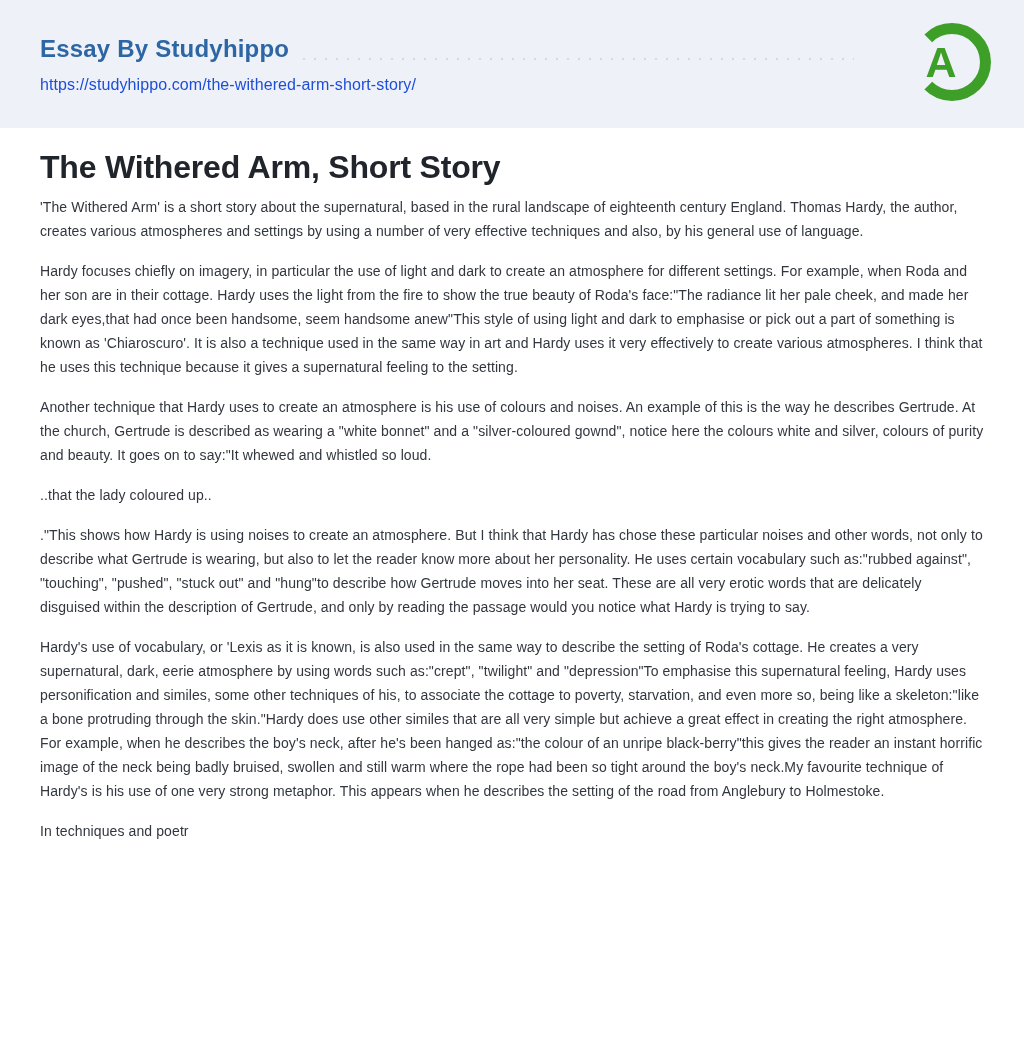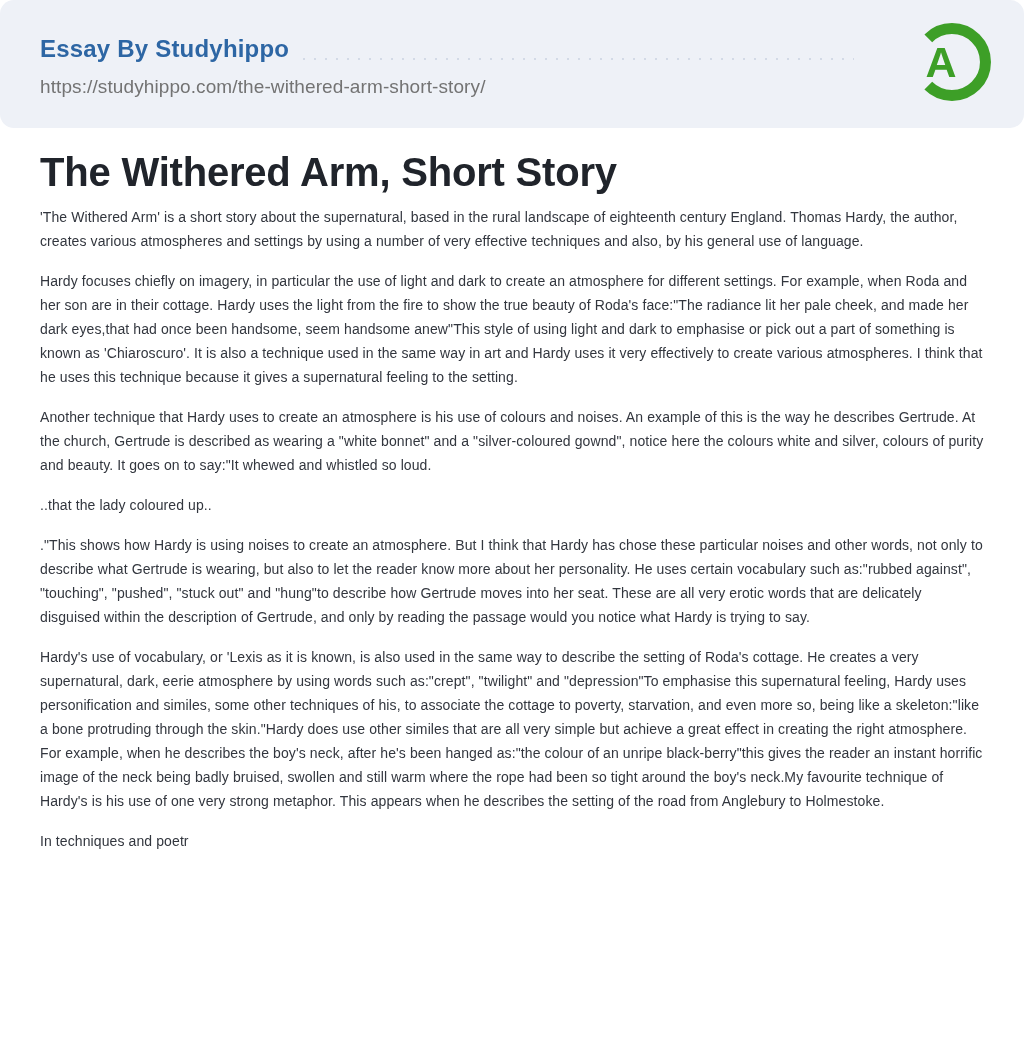--- a/index.html
+++ b/index.html
@@ -16,21 +16,20 @@
     box-sizing: border-box;
   }
 
   
   .page-header {
     background: #eef1f7;
     height: 128px;
     box-sizing: border-box;
     padding: 34px 40px 0 40px;
     position: relative;
-    border-radius: 14px;
   }
   .header-left {
     width: 820px;
   }
   .header-title-row {
     display: flex;
     align-items: flex-end;
   }
   .site-title {
     margin: 0;
@@ -44,43 +43,43 @@
   .dotted-filler {
     flex: 1;
     height: 2px;
     margin: 0 6px 4px 14px;
     background-image: repeating-linear-gradient(90deg, #ccd4e2 0 2px, transparent 2px 11px);
     opacity: 0.8;
   }
   .source-url {
     display: inline-block;
     margin-top: 12px;
-    font-size: 19px;
+    font-size: 16px;
     font-weight: 500;
-    color: #737373;
+    color: #1d4ed8;
     text-decoration: none;
     letter-spacing: 0.1px;
     text-align: center;
   }
   .logo {
     position: absolute;
     top: 22px;
     right: 32px;
     width: 80px;
     height: 80px;
   }
 
   
   .article {
     padding: 20px 40px 40px 40px;
     box-sizing: border-box;
   }
   .essay-title {
     margin: 0 0 9px 0;
-    font-size: 40px;
+    font-size: 32px;
     font-weight: 800;
     color: #20242b;
     letter-spacing: -0.2px;
     line-height: 1.2;
   }
   .essay-paragraph {
     margin: 0 0 16px 0;
     font-size: 14px;
     line-height: 24px;
     color: #32363e;

